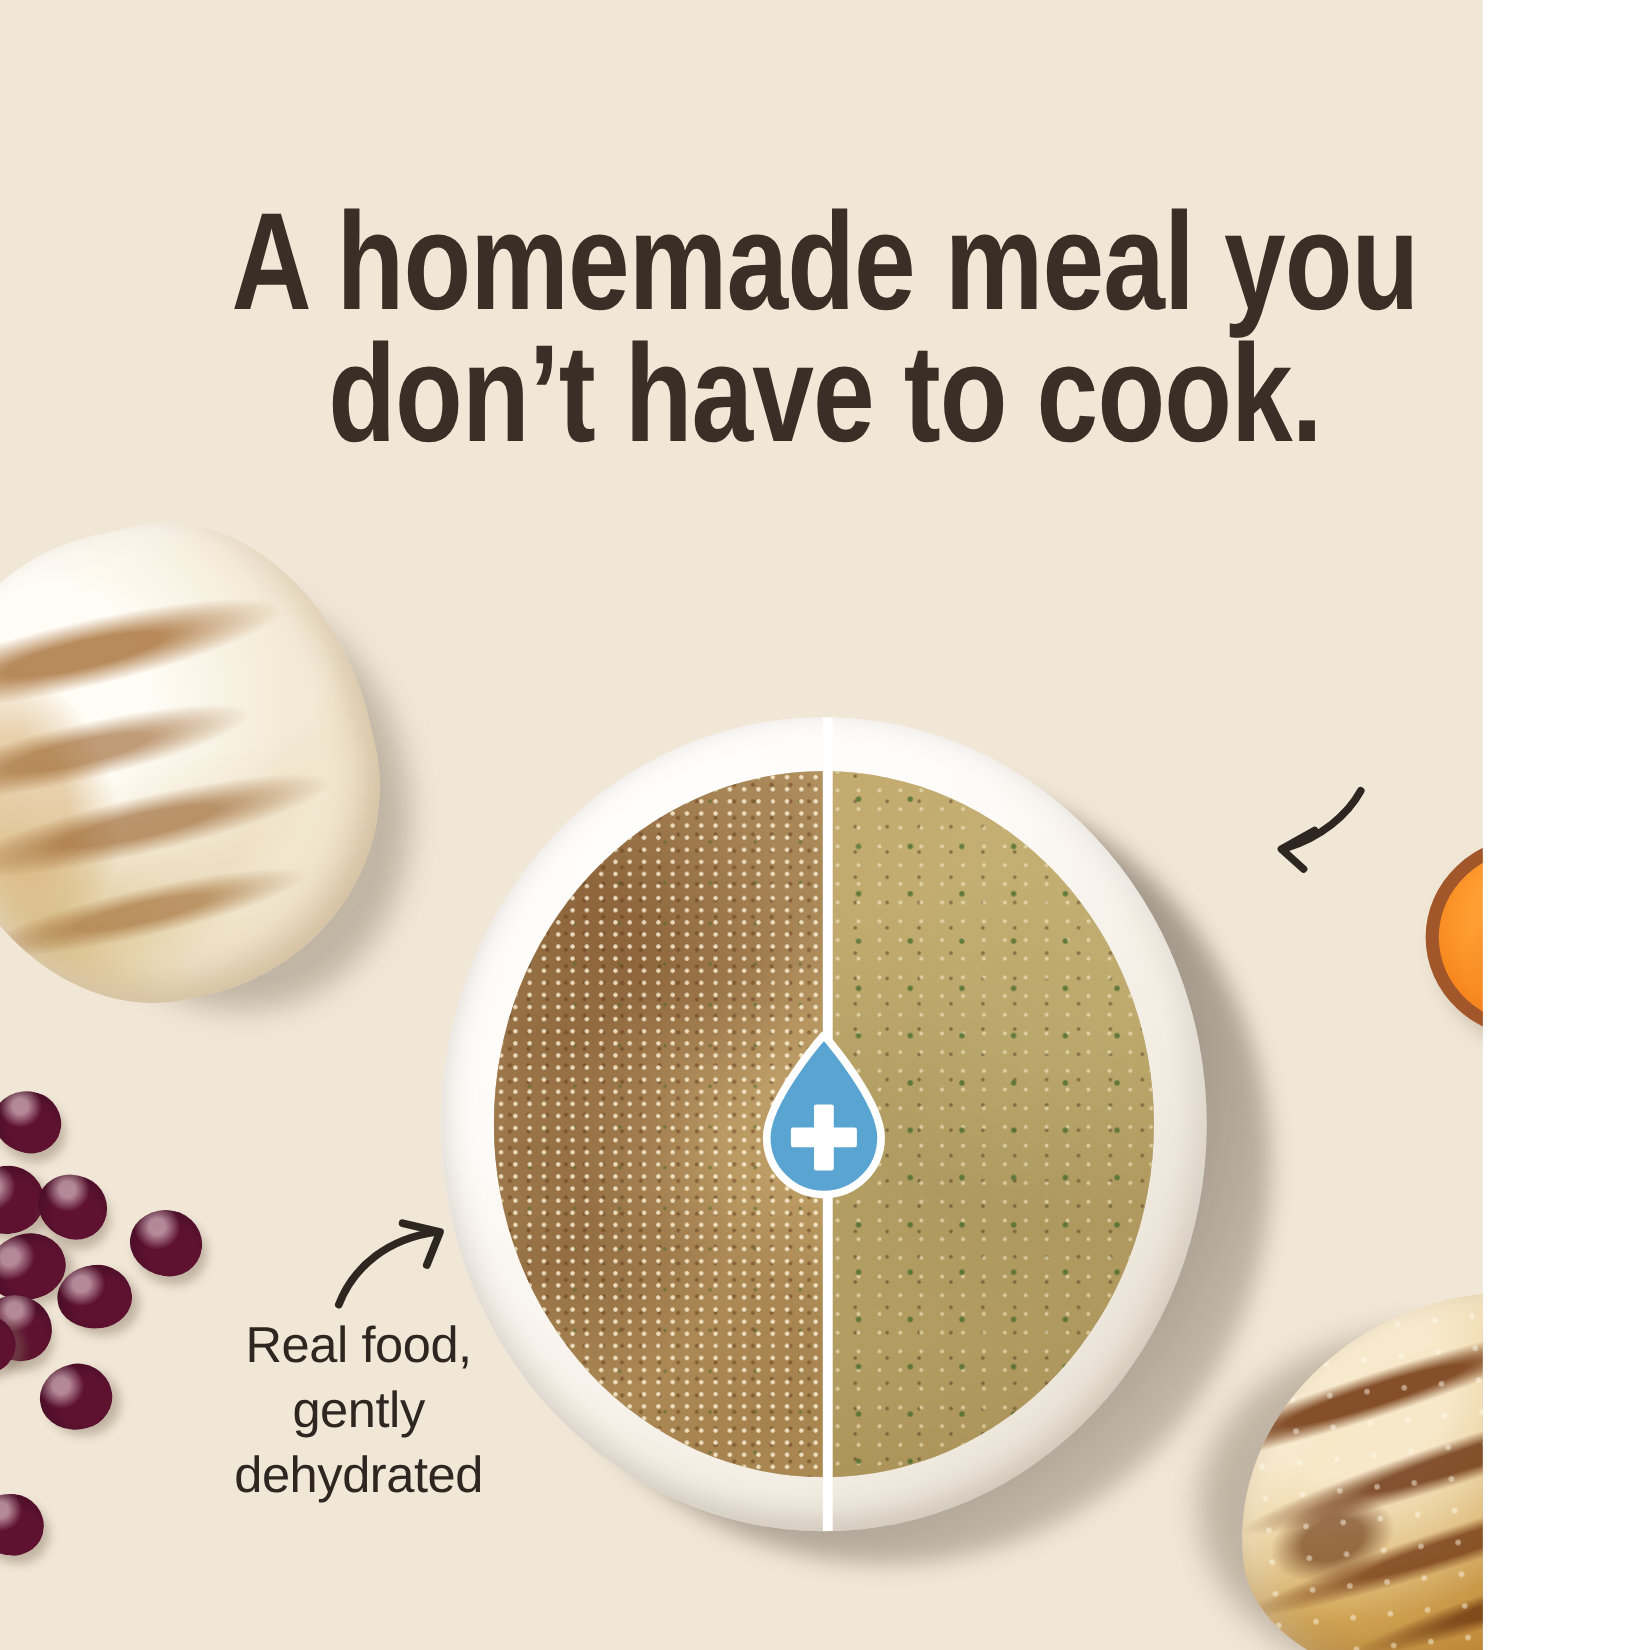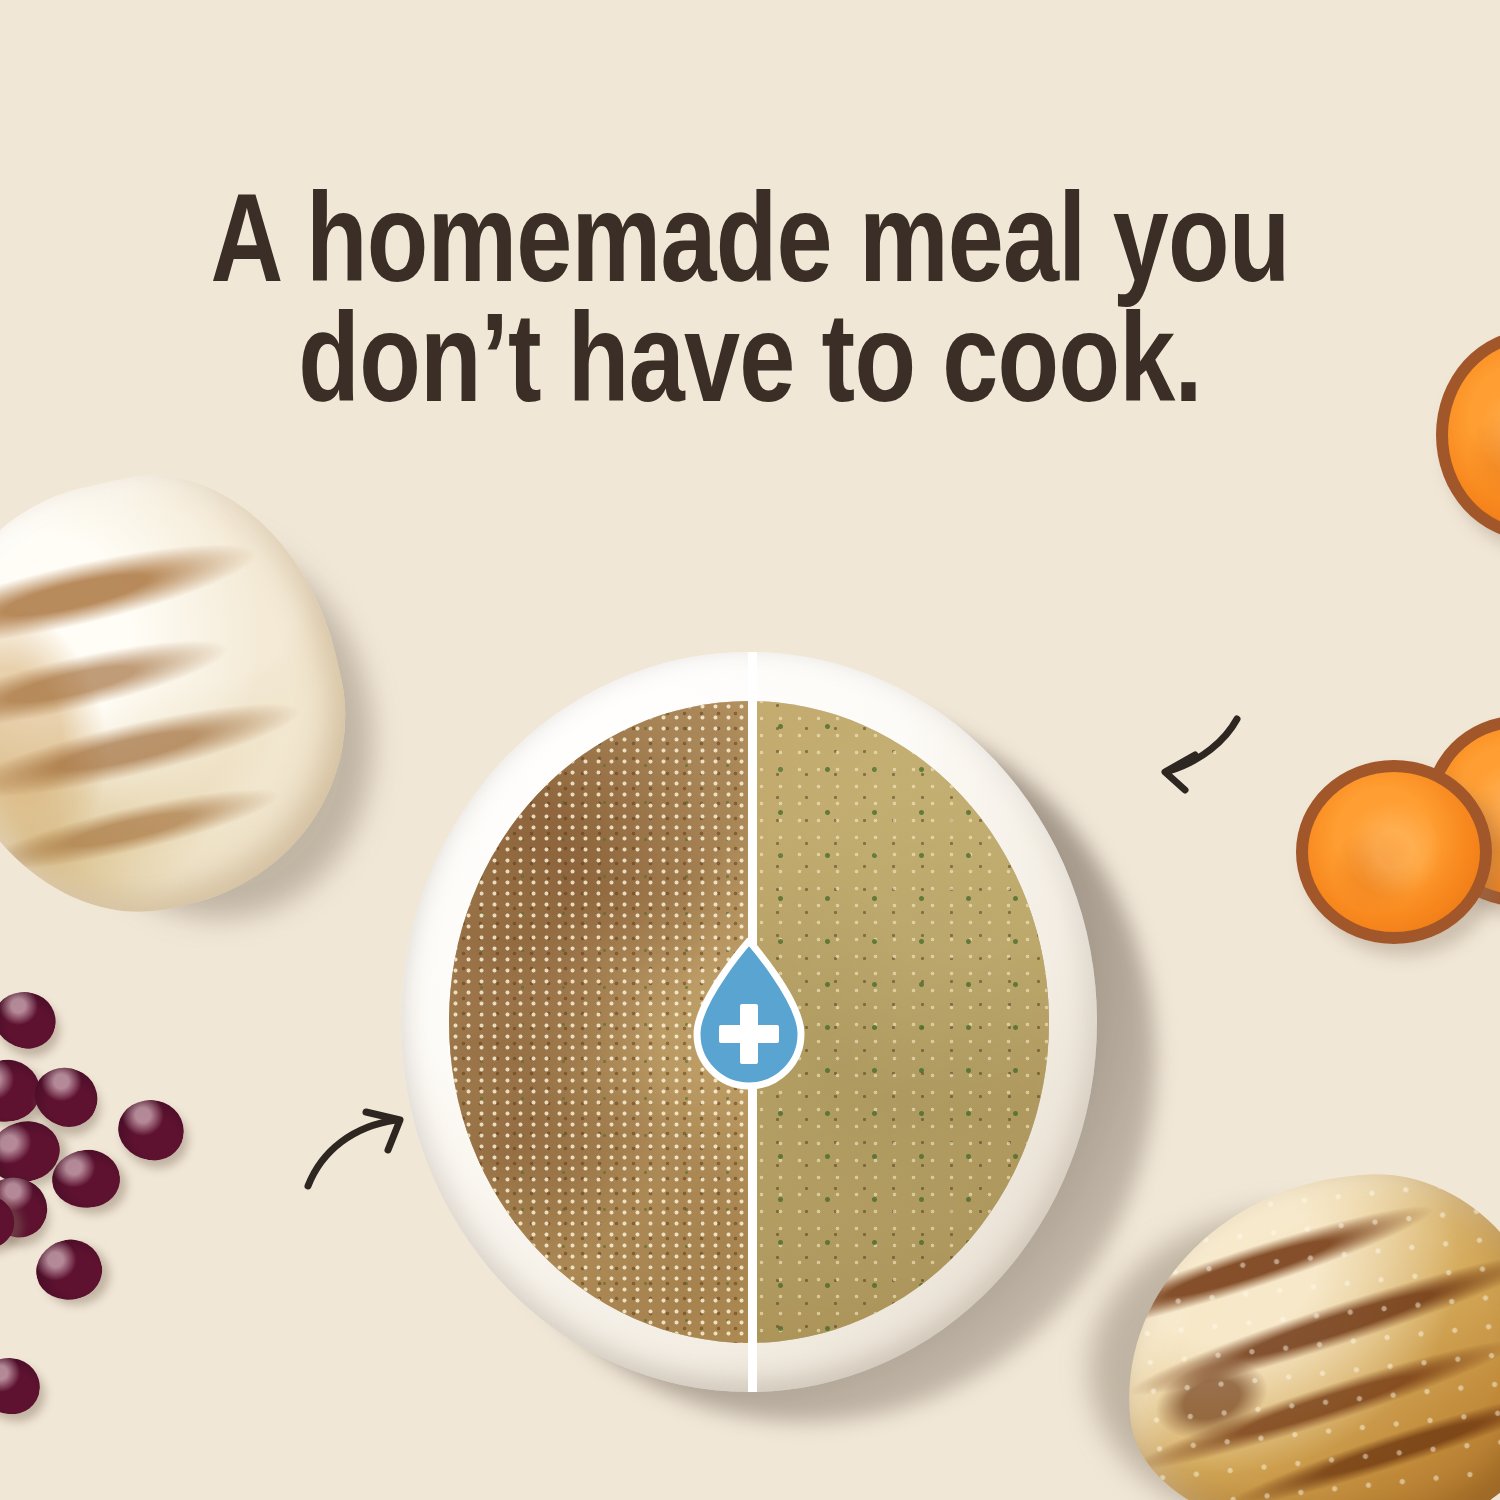--- a/index.html
+++ b/index.html
@@ -4,21 +4,21 @@
 <title>Homemade Meal Product Graphic</title>
 <style>
   * { margin:0; padding:0; box-sizing:border-box; }
   html, body {
     width:1500px; height:1500px;
     overflow:hidden;
     font-family:"Liberation Sans", sans-serif;
   }
   #stage {
     position:relative;
-    width:1500px; height:1500px;
+    width:1348px; height:1500px;
     background:#f1e7d7;
     overflow:hidden;
   }
 
   
   #headline {
     position:absolute;
     left:0; top:178px;
     width:1500px;
     text-align:center;
@@ -281,18 +281,21 @@
   </svg>
 
   <h1 id="headline">A homemade meal you
 don’t have to cook.</h1>
 
   <svg class="arrow-svg" id="arrow-right" width="170" height="95" viewBox="0 0 170 95">
     <path d="M152 14 C140 36 116 56 84 66" fill="none" stroke="#2E2620" stroke-width="7" stroke-linecap="round"></path>
     <path d="M110 50 L80 67 L100 85" fill="none" stroke="#2E2620" stroke-width="7" stroke-linecap="round" stroke-linejoin="round"></path>
   </svg>
 
+  <div class="annot" id="annot-left">Real food,
+gently
+dehydrated</div>
   <svg class="arrow-svg" id="arrow-left" width="135" height="90" viewBox="0 0 135 90">
     <path d="M8 78 C22 42 54 18 96 12" fill="none" stroke="#2E2620" stroke-width="7" stroke-linecap="round"></path>
     <path d="M66 4 L100 12 L88 42" fill="none" stroke="#2E2620" stroke-width="7" stroke-linecap="round" stroke-linejoin="round"></path>
   </svg>
 
 </div>
 
 </body></html>

